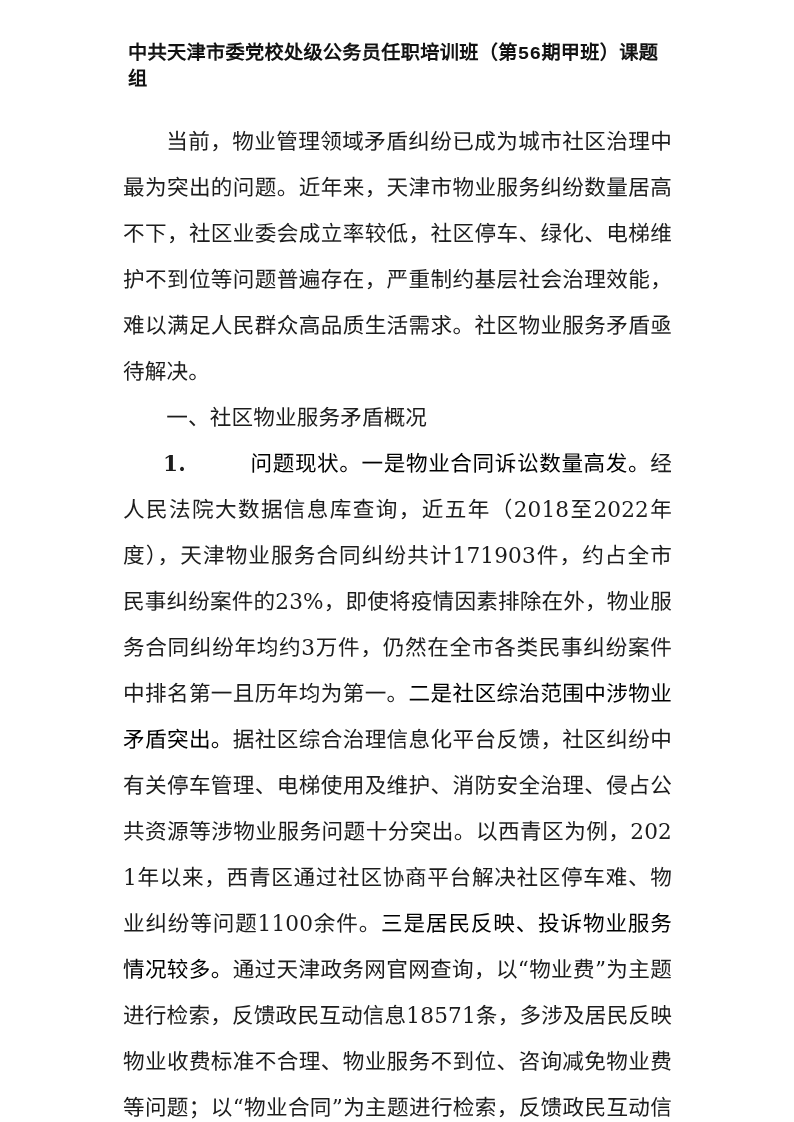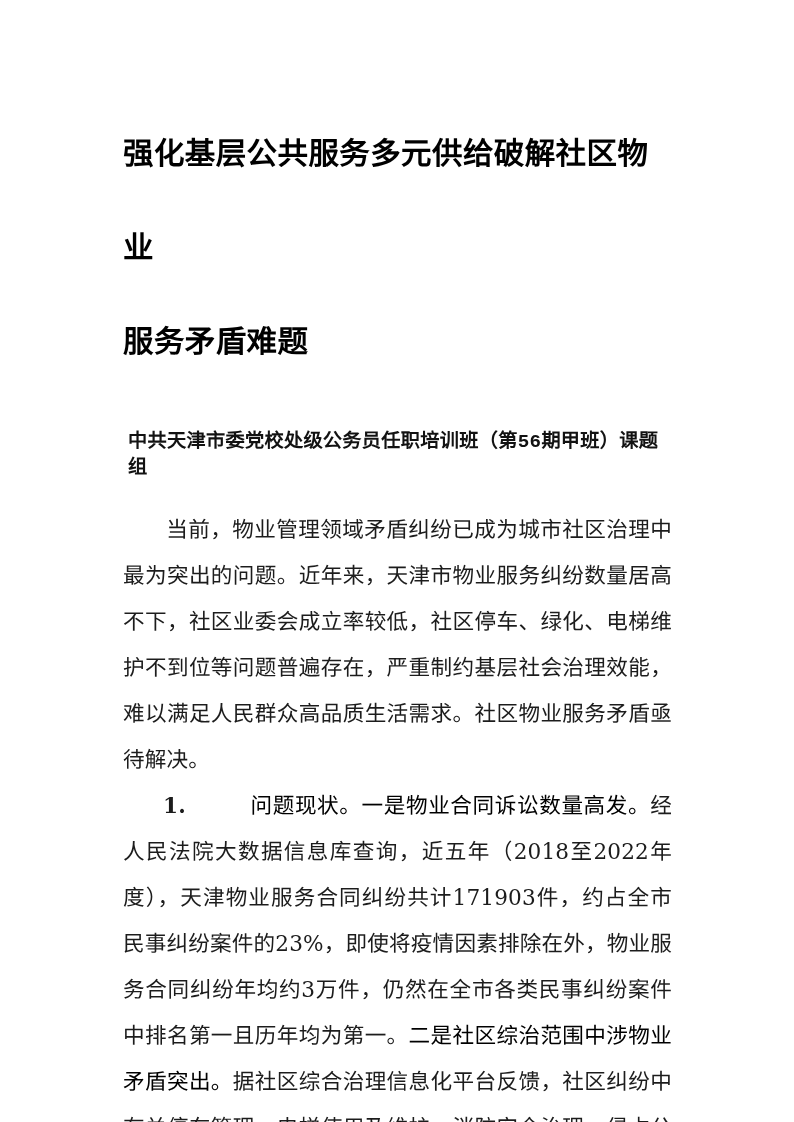--- a/index.html
+++ b/index.html
@@ -103,29 +103,26 @@
   .num {
     font-family: "DejaVu Serif", "Liberation Serif", serif;
   }
 </style>
 </head>
 <body>
 
 <div class="page">
   <div class="content">
 
-    <h1 class="doc-title">
-      <span class="tl">强化基层公共服务多元供给破解社区物业</span>
-      <span class="tl">服务矛盾难题</span>
-    </h1>
 
     <div class="byline">中共天津市委党校处级公务员任职培训班（第56期甲班）课题组</div>
 
     <div class="body-block">
 
       <p class="para indent2">当前，物业管理领域矛盾纠纷已成为城市社区治理中最为突出的问题。近年来，天津市物业服务纠纷数量居高不下，社区业委会成立率较低，社区停车、绿化、电梯维护不到位等问题普遍存在，严重制约基层社会治理效能，难以满足人民群众高品质生活需求。社区物业服务矛盾亟待解决。</p>
 
+      <p class="para heading-line">一、社区物业服务矛盾概况</p>
 
       <p class="para numbered"><span class="numlabel num">1.</span><span class="b">问题现状。一是物业合同诉讼数量高发。</span><span>经人民法院大数据信息库查询，近五年（2018至2022年度），天津物业服务合同纠纷共计171903件，约占全市民事纠纷案件的23%，即使将疫情因素排除在外，物业服务合同纠纷年均约3万件，仍然在全市各类民事纠纷案件中排名第一且历年均为第一。</span><span class="b">二是社区综治范围中涉物业矛盾突出。</span><span>据社区综合治理信息化平台反馈，社区纠纷中有关停车管理、电梯使用及维护、消防安全治理、侵占公共资源等涉物业服务问题十分突出。以西青区为例，2021年以来，西青区通过社区协商平台解决社区停车难、物业纠纷等问题1100余件。</span><span class="b">三是居民反映、投诉物业服务情况较多。</span><span>通过天津政务网官网查询，以“物业费”为主题进行检索，反馈政民互动信息18571条，多涉及居民反映物业收费标准不合理、物业服务不到位、咨询减免物业费等问题；以“物业合同”为主题进行检索，反馈政民互动信息1768条，多涉及居民反映物业公司前期物业合同、续签合</span></p>
 
     </div>
   </div>
 </div>
 
 </body></html>

